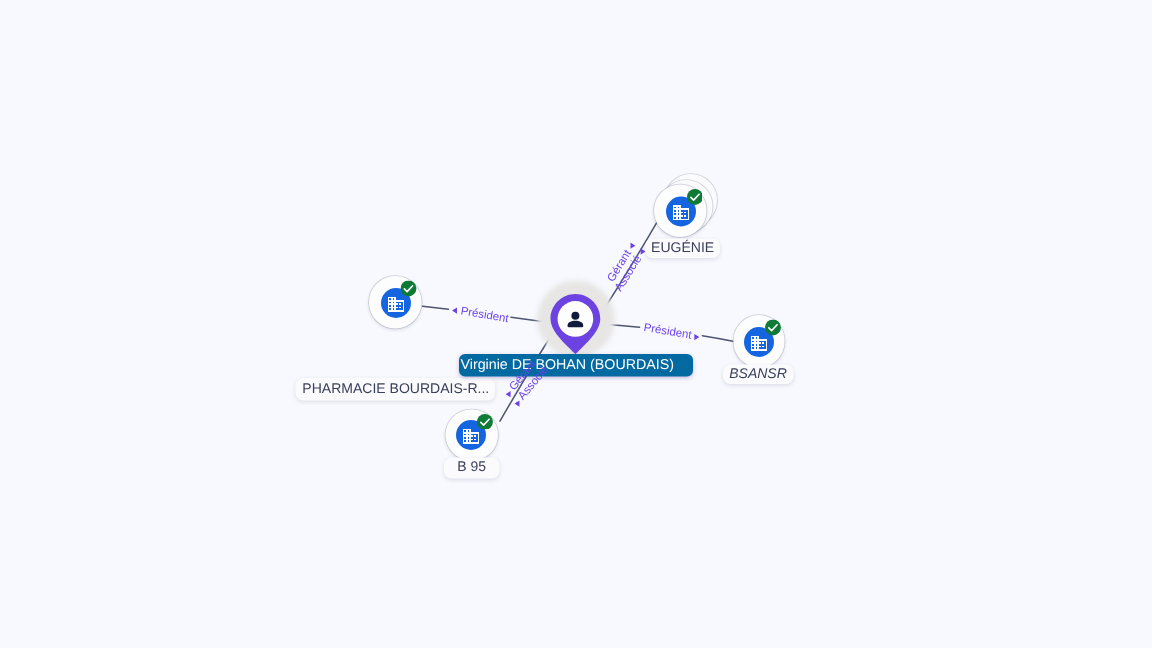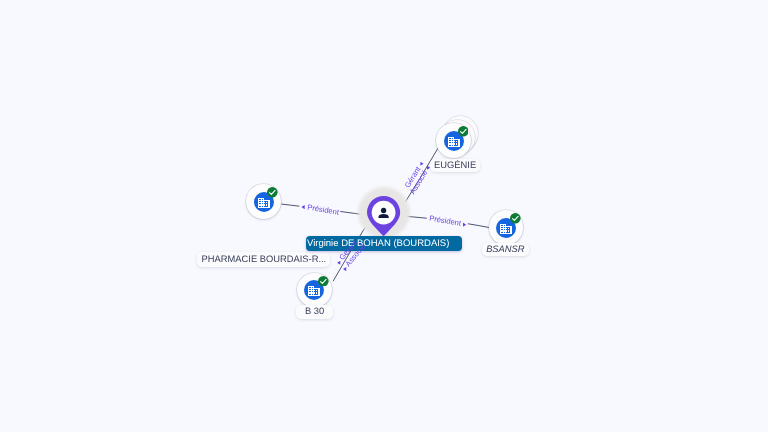--- a/index.html
+++ b/index.html
@@ -107,21 +107,21 @@
           <path d="M12 7V3H2v18h20V7H12zM6 19H4v-2h2v2zm0-4H4v-2h2v2zm0-4H4V9h2v2zm0-4H4V5h2v2zm4 12H8v-2h2v2zm0-4H8v-2h2v2zm0-4H8V9h2v2zm0-4H8V5h2v2zm10 12h-8v-2h2v-2h-2v-2h2v-2h-2V9h8v10zm-2-8h-2v2h2v-2zm0 4h-2v2h2v-2z" fill="#fff" transform="translate(6.5,8.1) scale(1.12)"></path>
         </svg>
         </div>
         <div class="badge" style="left:318.25px;top:275.7px;width:10.6px;height:10.6px">
         <svg width="10.6" height="10.6" viewBox="0 0 24 24">
           <circle cx="12" cy="12" r="12" fill="#0d7a35"></circle>
           <path d="M5.8 12.6 L10.0 16.7 L18.3 7.9" fill="none" stroke="#fff" stroke-width="2.5" stroke-linecap="round" stroke-linejoin="round"></path>
         </svg>
         </div>
       </div>
-      <div class="nlabel" style="left: 295.6px; top: 305.4px; width: 37.8px; height: 13.2px;">B 30</div>
+      <div class="nlabel" style="left: 295.6px; top: 305.4px; width: 37.8px; height: 13.2px;">B 95</div>
       <div class="halo" style="left: 357.8px; top: 186.5px; width: 51.8px; height: 51.8px;"></div>
       <div class="node" style="left: 367.1px; top: 195.5px; width: 34px; height: 42px;">
  <svg width="33.2" height="40" viewBox="0 0 33.2 40" style="overflow:visible">
    <path d="M16.6 0 C7.43 0 0 7.43 0 16.6 C0 23.5 6.3 29.8 12.6 36.2
             C14.3 37.95 15.6 39.3 16.6 40 C17.6 39.3 18.9 37.95 20.6 36.2
             C26.9 29.8 33.2 23.5 33.2 16.6 C33.2 7.43 25.77 0 16.6 0 Z" fill="#6c43e0"></path>
    <circle cx="16.6" cy="16.6" r="11.9" fill="#fdfdfe"></circle>
    <g fill="#101a3d">
      <circle cx="16.6" cy="14.5" r="2.65"></circle>
      <path d="M11.4 20.9 C11.4 18.9 13.75 17.9 16.6 17.9 C19.45 17.9 21.8 18.9 21.8 20.9

